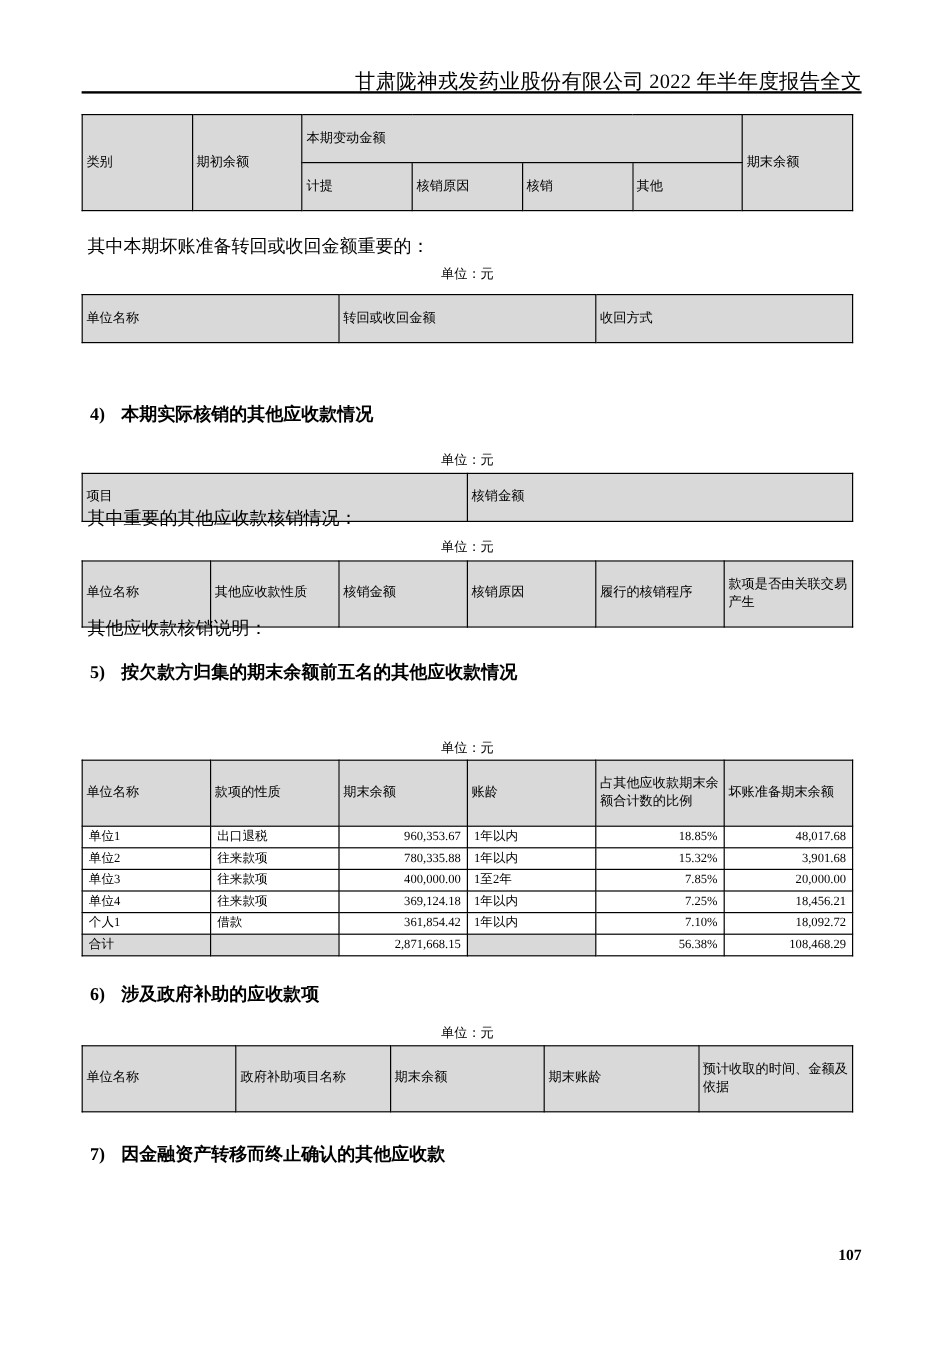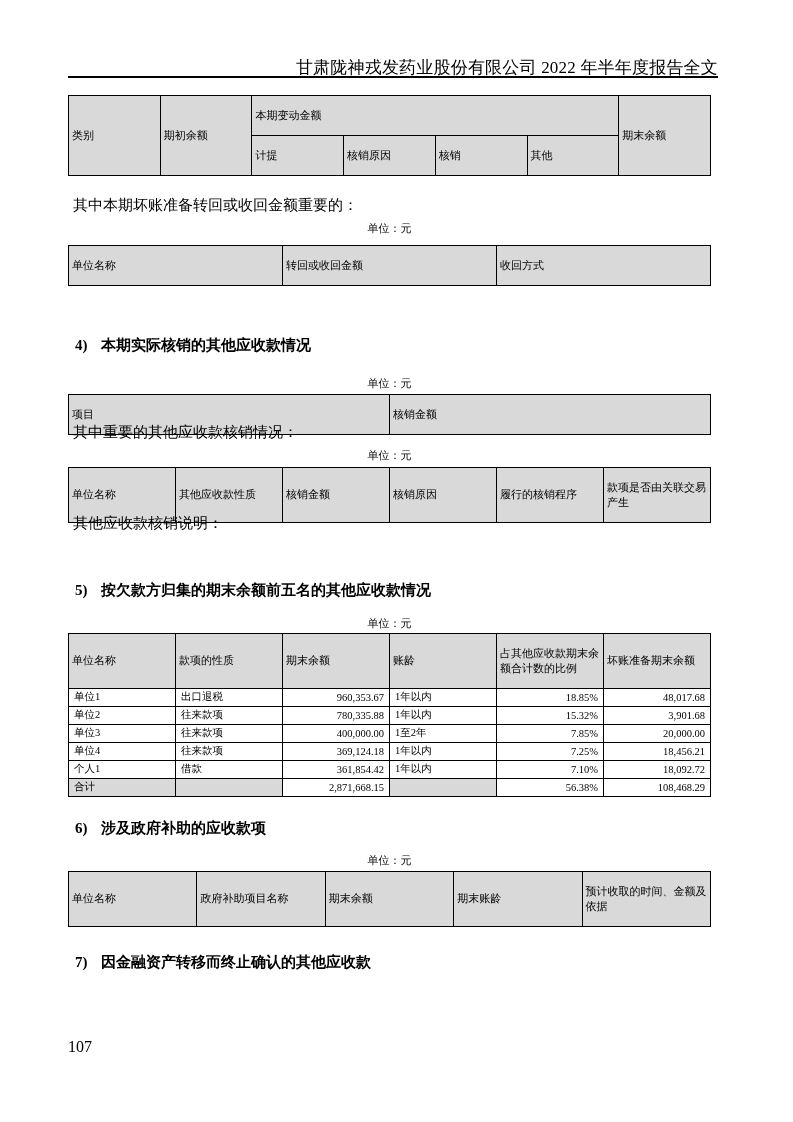--- a/index.html
+++ b/index.html
@@ -39,21 +39,21 @@
   }
   tr.hrow1 { height:21px; }
   tr.hrow2 { height:40px; }
   tr.hrow3 { height:52px; }
   td.cell { font-size:10.5px; padding:1px 5px; height:15px; vertical-align:middle; background:#fff; }
   td.al { text-align:left;font-family:Liberation Serif, serif; }
   td.ar { text-align:right; }
   td.gray { background:#d9d9d9; }
   tr.trow { height:18px;padding-left:40px; }
 
-  .page-num { top:1038px; left:68px; width:650px; font-size:16px; }
+  .page-num { top:1038px; left:68px; width:650px; text-align:right; font-size:13px;font-weight:bold; }
 </style>
 </head>
 <body>
 
 <div class="page">
 
   <div class="abs doc-header">甘肃陇神戎发药业股份有限公司 2022 年半年度报告全文</div>
   <div class="abs header-rule"></div>
 
   <div class="abs tbl-wrap" style="top:95px;">
@@ -145,21 +145,21 @@
         <th class="hdr">核销原因</th>
         <th class="hdr">履行的核销程序</th>
         <th class="hdr">款项是否由关联交易产生</th>
       </tr>
     </tbody>
       </table>
   </div>
 
   <div class="abs note" style="top:514px;">其他应收款核销说明：</div>
 
-  <div class="abs section-heading" style="top:581px;">
+  <div class="abs section-heading" style="top:551px;">
     <span class="num">5)</span><span>按欠款方归集的期末余额前五名的其他应收款情况</span>
   </div>
   <div class="abs unit-label" style="top:616px;">单位：元</div>
 
   <div class="abs tbl-wrap" style="top:633px;">
     <table>
       <colgroup>
           <col>
           <col>
           <col>

